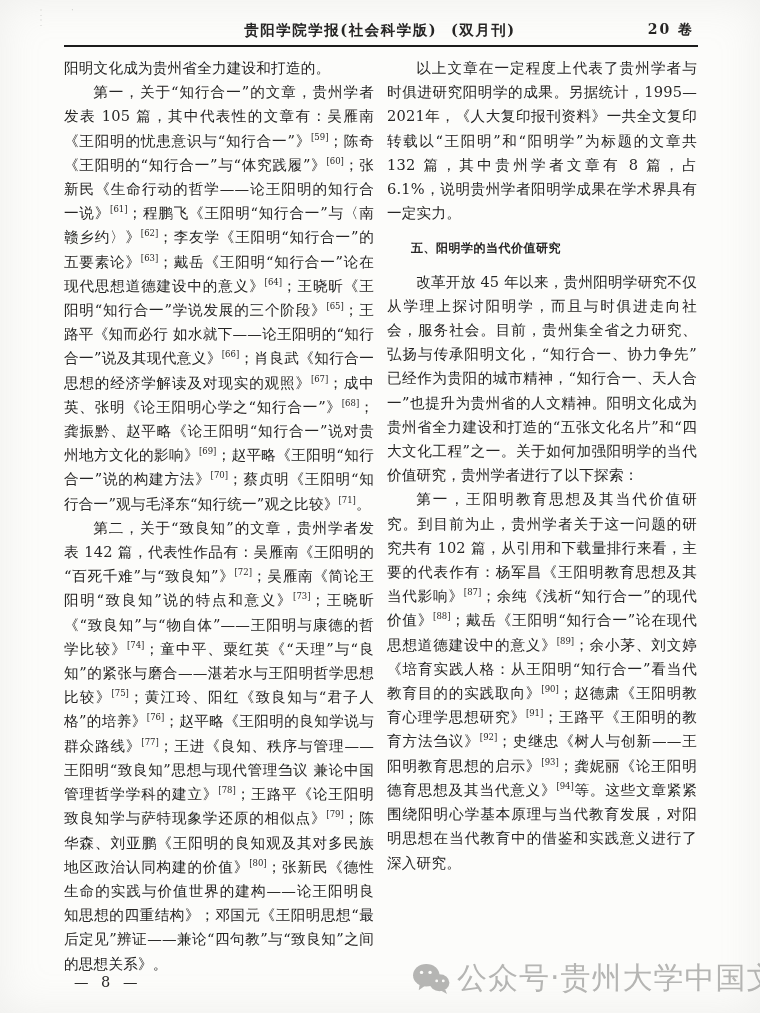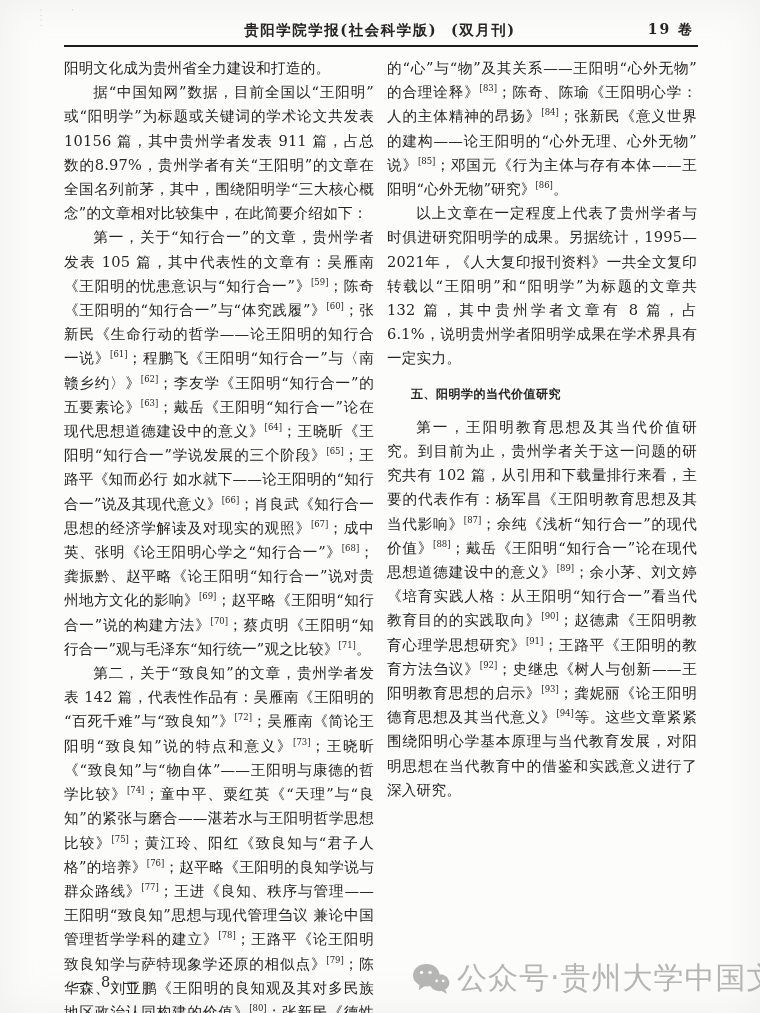--- a/index.html
+++ b/index.html
@@ -60,35 +60,34 @@
 
 <div class="page">
 
   <div class="artifact" style="left:40px;top:8px;">⁚<br>⁚</div>
   <div class="artifact" style="left:70px;top:6px;font-size:8px;">᛫</div>
 
   <div class="header">
     <div class="journal-title">
       <span>贵阳学院学报(社会科学版)</span><span class="issue">(双月刊)</span>
     </div>
-    <div class="volume">19 卷</div>
+    <div class="volume">20 卷</div>
   </div>
   <div class="header-rule"></div>
 
   <div class="content">
     <div class="col">
         <p class="">阳明文化成为贵州省全力建设和打造的。</p>
-        <p class="indent">据“中国知网”数据，目前全国以“王阳明”或“阳明学”为标题或关键词的学术论文共发表 10156 篇，其中贵州学者发表 911 篇，占总数的8.97%，贵州学者有关“王阳明”的文章在全国名列前茅，其中，围绕阳明学“三大核心概念”的文章相对比较集中，在此简要介绍如下：</p>
         <p class="indent">第一，关于“知行合一”的文章，贵州学者发表 105 篇，其中代表性的文章有：吴雁南《王阳明的忧患意识与“知行合一”》<sup class="cite">[59]</sup>；陈奇《王阳明的“知行合一”与“体究践履”》<sup class="cite">[60]</sup>；张新民《生命行动的哲学——论王阳明的知行合一说》<sup class="cite">[61]</sup>；程鹏飞《王阳明“知行合一”与〈南赣乡约〉》<sup class="cite">[62]</sup>；李友学《王阳明“知行合一”的五要素论》<sup class="cite">[63]</sup>；戴岳《王阳明“知行合一”论在现代思想道德建设中的意义》<sup class="cite">[64]</sup>；王晓昕《王阳明“知行合一”学说发展的三个阶段》<sup class="cite">[65]</sup>；王路平《知而必行 如水就下——论王阳明的“知行合一”说及其现代意义》<sup class="cite">[66]</sup>；肖良武《知行合一思想的经济学解读及对现实的观照》<sup class="cite">[67]</sup>；成中英、张明《论王阳明心学之“知行合一”》<sup class="cite">[68]</sup>；龚振黔、赵平略《论王阳明“知行合一”说对贵州地方文化的影响》<sup class="cite">[69]</sup>；赵平略《王阳明“知行合一”说的构建方法》<sup class="cite">[70]</sup>；蔡贞明《王阳明“知行合一”观与毛泽东“知行统一”观之比较》<sup class="cite">[71]</sup>。</p>
         <p class="indent">第二，关于“致良知”的文章，贵州学者发表 142 篇，代表性作品有：吴雁南《王阳明的“百死千难”与“致良知”》<sup class="cite">[72]</sup>；吴雁南《简论王阳明“致良知”说的特点和意义》<sup class="cite">[73]</sup>；王晓昕《“致良知”与“物自体”——王阳明与康德的哲学比较》<sup class="cite">[74]</sup>；童中平、粟红英《“天理”与“良知”的紧张与磨合——湛若水与王阳明哲学思想比较》<sup class="cite">[75]</sup>；黄江玲、阳红《致良知与“君子人格”的培养》<sup class="cite">[76]</sup>；赵平略《王阳明的良知学说与群众路线》<sup class="cite">[77]</sup>；王进《良知、秩序与管理——王阳明“致良知”思想与现代管理刍议 兼论中国管理哲学学科的建立》<sup class="cite">[78]</sup>；王路平《论王阳明致良知学与萨特现象学还原的相似点》<sup class="cite">[79]</sup>；陈华森、刘亚鹏《王阳明的良知观及其对多民族地区政治认同构建的价值》<sup class="cite">[80]</sup>；张新民《德性生命的实践与价值世界的建构——论王阳明良知思想的四重结构》；邓国元《王阳明思想“最后定见”辨证——兼论“四句教”与“致良知”之间的思想关系》。</p>
       </div>
     <div class="col">
-        <p class="">的“心”与“物”及其关系——王阳明“心外无物”的合理诠释》<sup class="cite">[83]</sup>；陈奇、陈瑜《王阳明心学：人的主体精神的昂扬》<sup class="cite">[84]</sup>；张新民《意义世界的建构——论王阳明的“心外无理、心外无物”说》<sup class="cite">[85]</sup>；邓国元《行为主体与存有本体——王阳明“心外无物”研究》<sup class="cite">[86]</sup>。</p>
         <p class="indent">以上文章在一定程度上代表了贵州学者与时俱进研究阳明学的成果。另据统计，1995—2021年，《人大复印报刊资料》一共全文复印转载以“王阳明”和“阳明学”为标题的文章共 132 篇，其中贵州学者文章有 8 篇，占 6.1%，说明贵州学者阳明学成果在学术界具有一定实力。</p>
         <h3 class="sec-heading">五、阳明学的当代价值研究</h3>
+        <p class="indent">改革开放 45 年以来，贵州阳明学研究不仅从学理上探讨阳明学，而且与时俱进走向社会，服务社会。目前，贵州集全省之力研究、弘扬与传承阳明文化，“知行合一、协力争先”已经作为贵阳的城市精神，“知行合一、天人合一”也提升为贵州省的人文精神。阳明文化成为贵州省全力建设和打造的“五张文化名片”和“四大文化工程”之一。关于如何加强阳明学的当代价值研究，贵州学者进行了以下探索：</p>
         <p class="indent">第一，王阳明教育思想及其当代价值研究。到目前为止，贵州学者关于这一问题的研究共有 102 篇，从引用和下载量排行来看，主要的代表作有：杨军昌《王阳明教育思想及其当代影响》<sup class="cite">[87]</sup>；余纯《浅析“知行合一”的现代价值》<sup class="cite">[88]</sup>；戴岳《王阳明“知行合一”论在现代思想道德建设中的意义》<sup class="cite">[89]</sup>；余小茅、刘文婷《培育实践人格：从王阳明“知行合一”看当代教育目的的实践取向》<sup class="cite">[90]</sup>；赵德肃《王阳明教育心理学思想研究》<sup class="cite">[91]</sup>；王路平《王阳明的教育方法刍议》<sup class="cite">[92]</sup>；史继忠《树人与创新——王阳明教育思想的启示》<sup class="cite">[93]</sup>；龚妮丽《论王阳明德育思想及其当代意义》<sup class="cite">[94]</sup>等。这些文章紧紧围绕阳明心学基本原理与当代教育发展，对阳明思想在当代教育中的借鉴和实践意义进行了深入研究。</p>
       </div>
   </div>
 
   <div class="page-number">— 8 —</div>
 
   <div class="watermark">
     <svg class="wm-icon" viewBox="0 0 40 36" aria-hidden="true">
       <ellipse cx="15" cy="14" rx="14" ry="12" fill="#a9a9a7"></ellipse>
       <circle cx="10" cy="11" r="1.8" fill="#fcfcfa"></circle>

